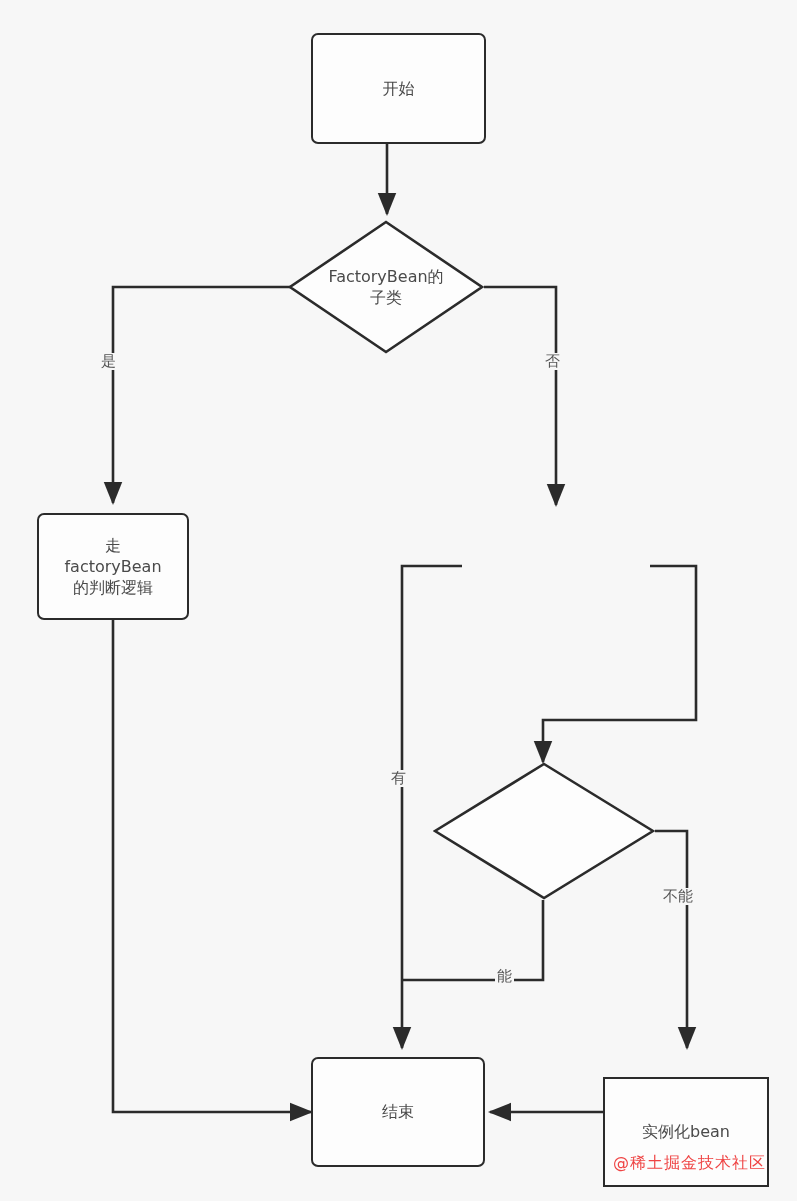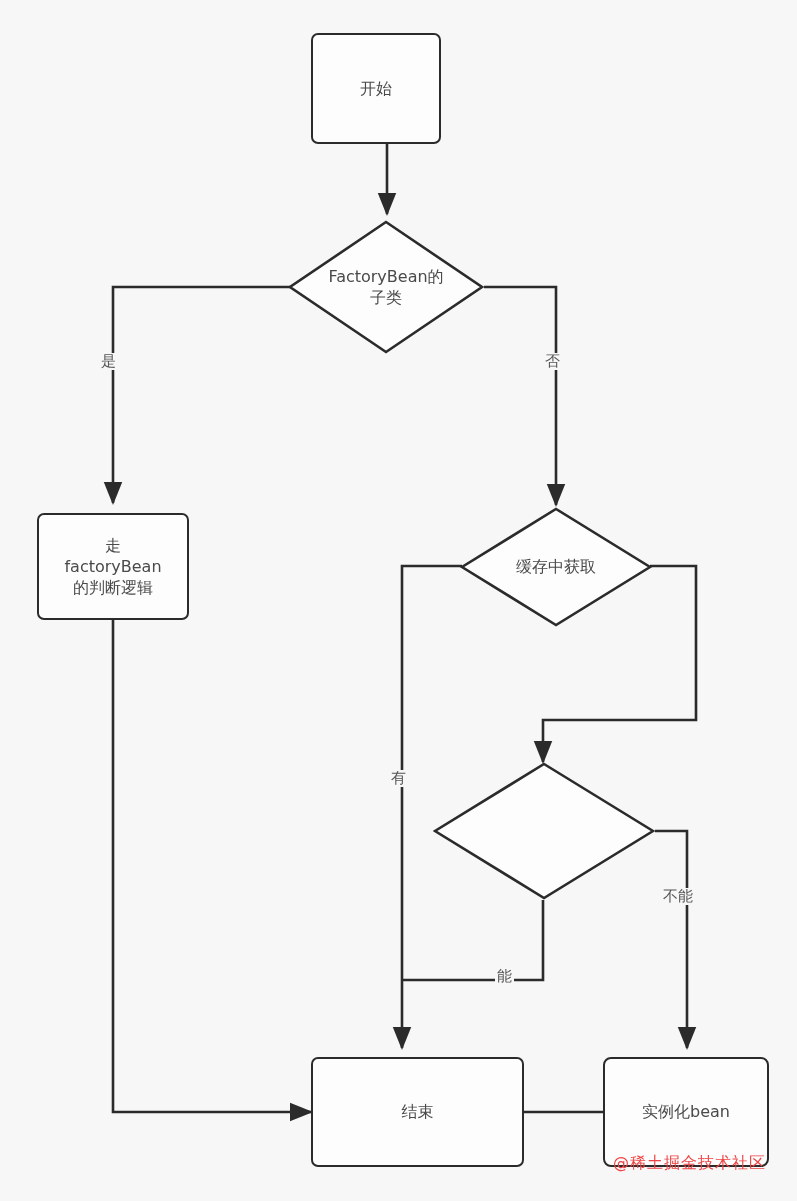--- a/index.html
+++ b/index.html
@@ -36,21 +36,22 @@
     z-index: 3;
   }
   .node.rect {
     background: #fdfdfd;
     border: 2.5px solid #2b2b2b;
     border-radius: 7px;
   }
   .node.rect-sharp {
     background: #fdfdfd;
     border: 2.5px solid #2b2b2b;
-    border-radius: 8px;
+    border-radius: 0;
+    margin-top: 20px;
   }
   .node.diamond {
     background: transparent;
     border: none;
   }
   .node.diamond .dlabel {
     position: relative;
     z-index: 2;
     display: block;
     width: 190px;
@@ -106,52 +107,46 @@
       <path d="M650,566 L696,566 L696,720 L543,720 L543,762" marker-end="url(#arrow)"></path>
 
       <path d="M543,900 L543,980 L402,980"></path>
 
       <path d="M655,831 L687,831 L687,1048" marker-end="url(#arrow)"></path>
 
       <path d="M603,1112 L490,1112" marker-end="url(#arrow)"></path>
     </g>
   </svg>
 
-  <div class="node rect" style="left:311px; top:33px; width:130px; height:111px;">
+  <div class="node rect" style="left:311px; top:33px; width:175px; height:111px;">
     <span>开始</span>
   </div>
 
   <div class="node diamond" style="left:288px; top:220px; width:196px; height:134px;justify-content:center;">
     <svg width="196" height="134" viewBox="0 0 196 134">
       <polygon points="98,2 194,67 98,132 2,67" fill="#fdfdfd" stroke="#2b2b2b" stroke-width="2.6"></polygon>
     </svg>
     <span class="dlabel">FactoryBean的
 子类</span>
   </div>
 
   <div class="node rect" style="left:37px; top:513px; width:152px; height:107px;">
     <span>走
 factoryBean
 的判断逻辑</span>
   </div>
 
-  <div class="node diamond" style="left:460px; top:507px; width:192px; height:120px;">
-    <svg width="192" height="120" viewBox="0 0 192 120">
-      <polygon points="96,2 190,60 96,118 2,60" fill="#fdfdfd" stroke="#2b2b2b" stroke-width="2.6"></polygon>
-    </svg>
-    <span class="dlabel">缓存中获取</span>
-  </div>
 
   <div class="node diamond" style="left:433px; top:762px; width:222px; height:138px;">
     <svg width="222" height="138" viewBox="0 0 222 138">
       <polygon points="111,2 220,69 111,136 2,69" fill="#fdfdfd" stroke="#2b2b2b" stroke-width="2.6"></polygon>
     </svg>
   </div>
 
-  <div class="node rect" style="left:311px; top:1057px; width:213px; height:110px;">
+  <div class="node rect" style="left:311px; top:1057px; width:174px; height:110px;">
     <span>结束</span>
   </div>
 
   <div class="node rect-sharp" style="left:603px; top:1057px; width:166px; height:110px;">
     <span>实例化bean</span>
   </div>
 
   <div class="edge-label" style="left:99px; top:353px;">是</div>
   <div class="edge-label" style="left:543px; top:353px;">否</div>
   <div class="edge-label" style="left:389px; top:770px;">有</div>

